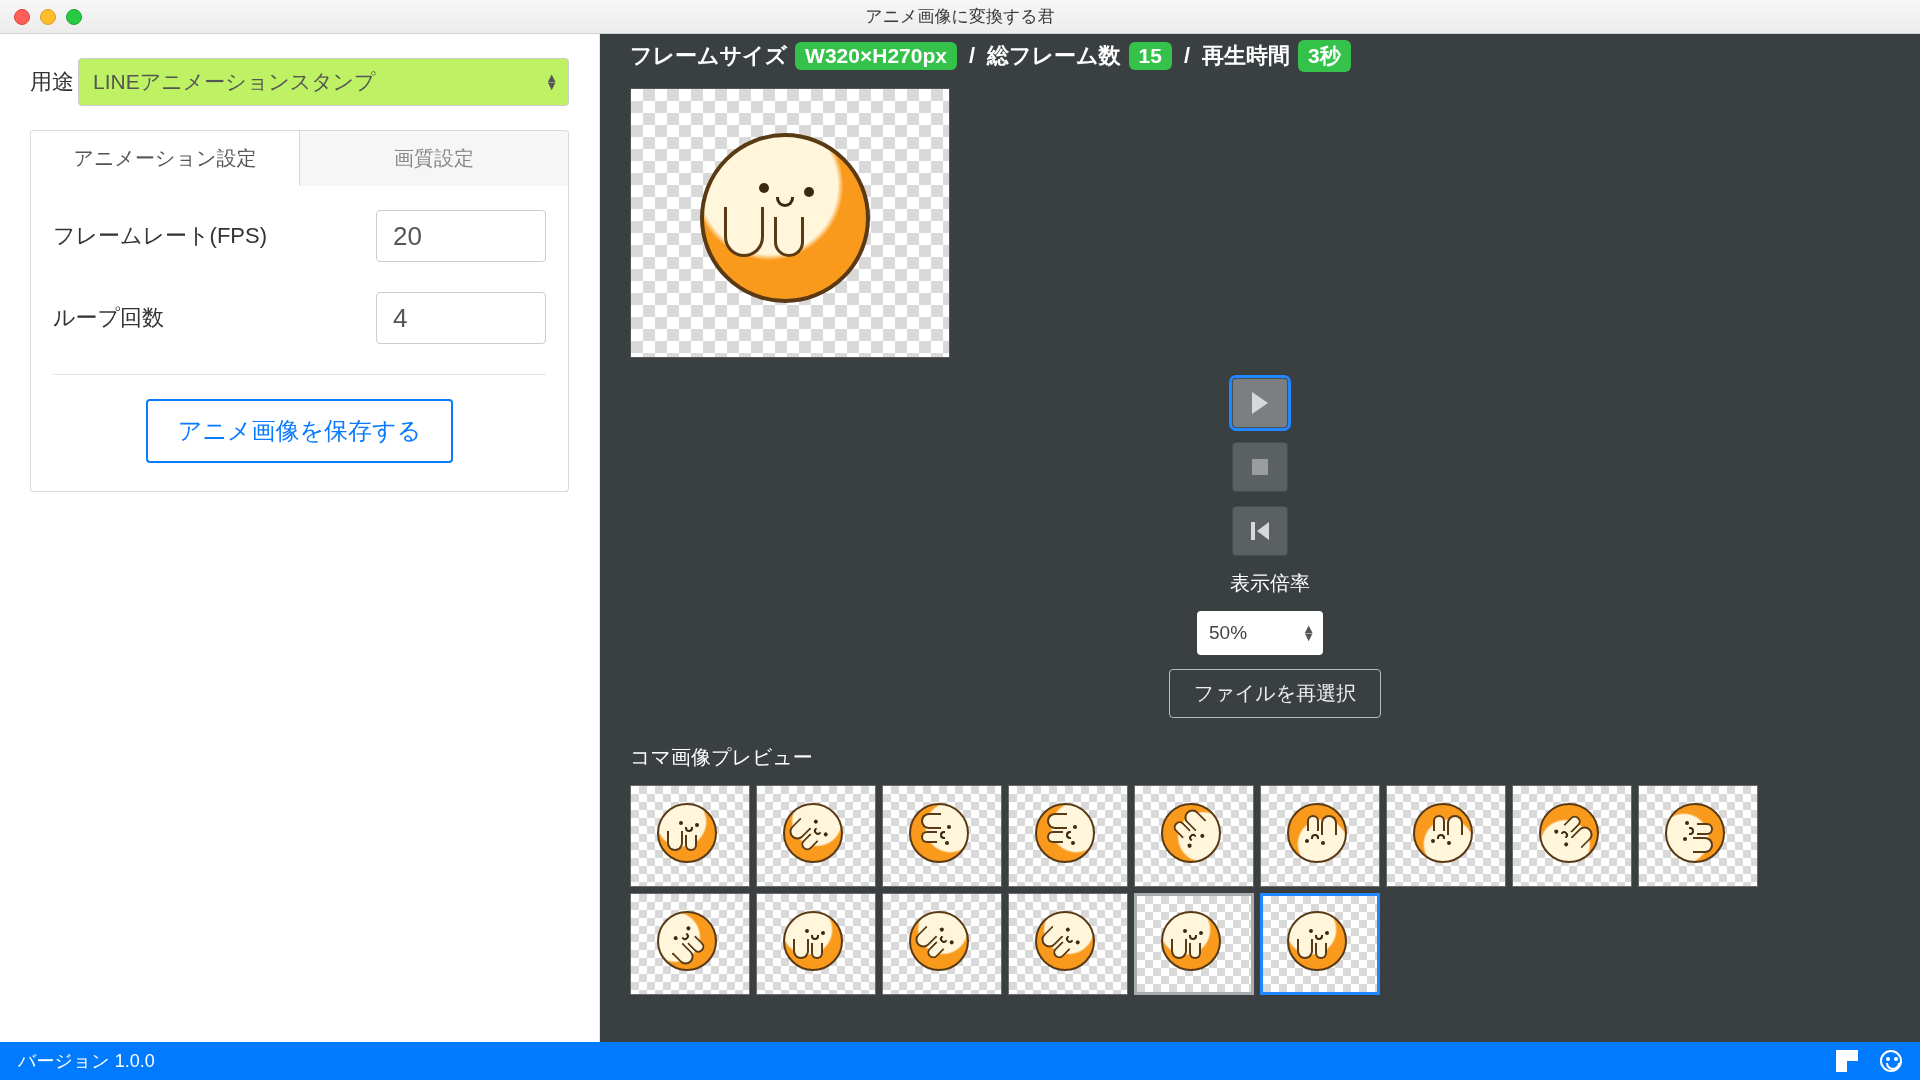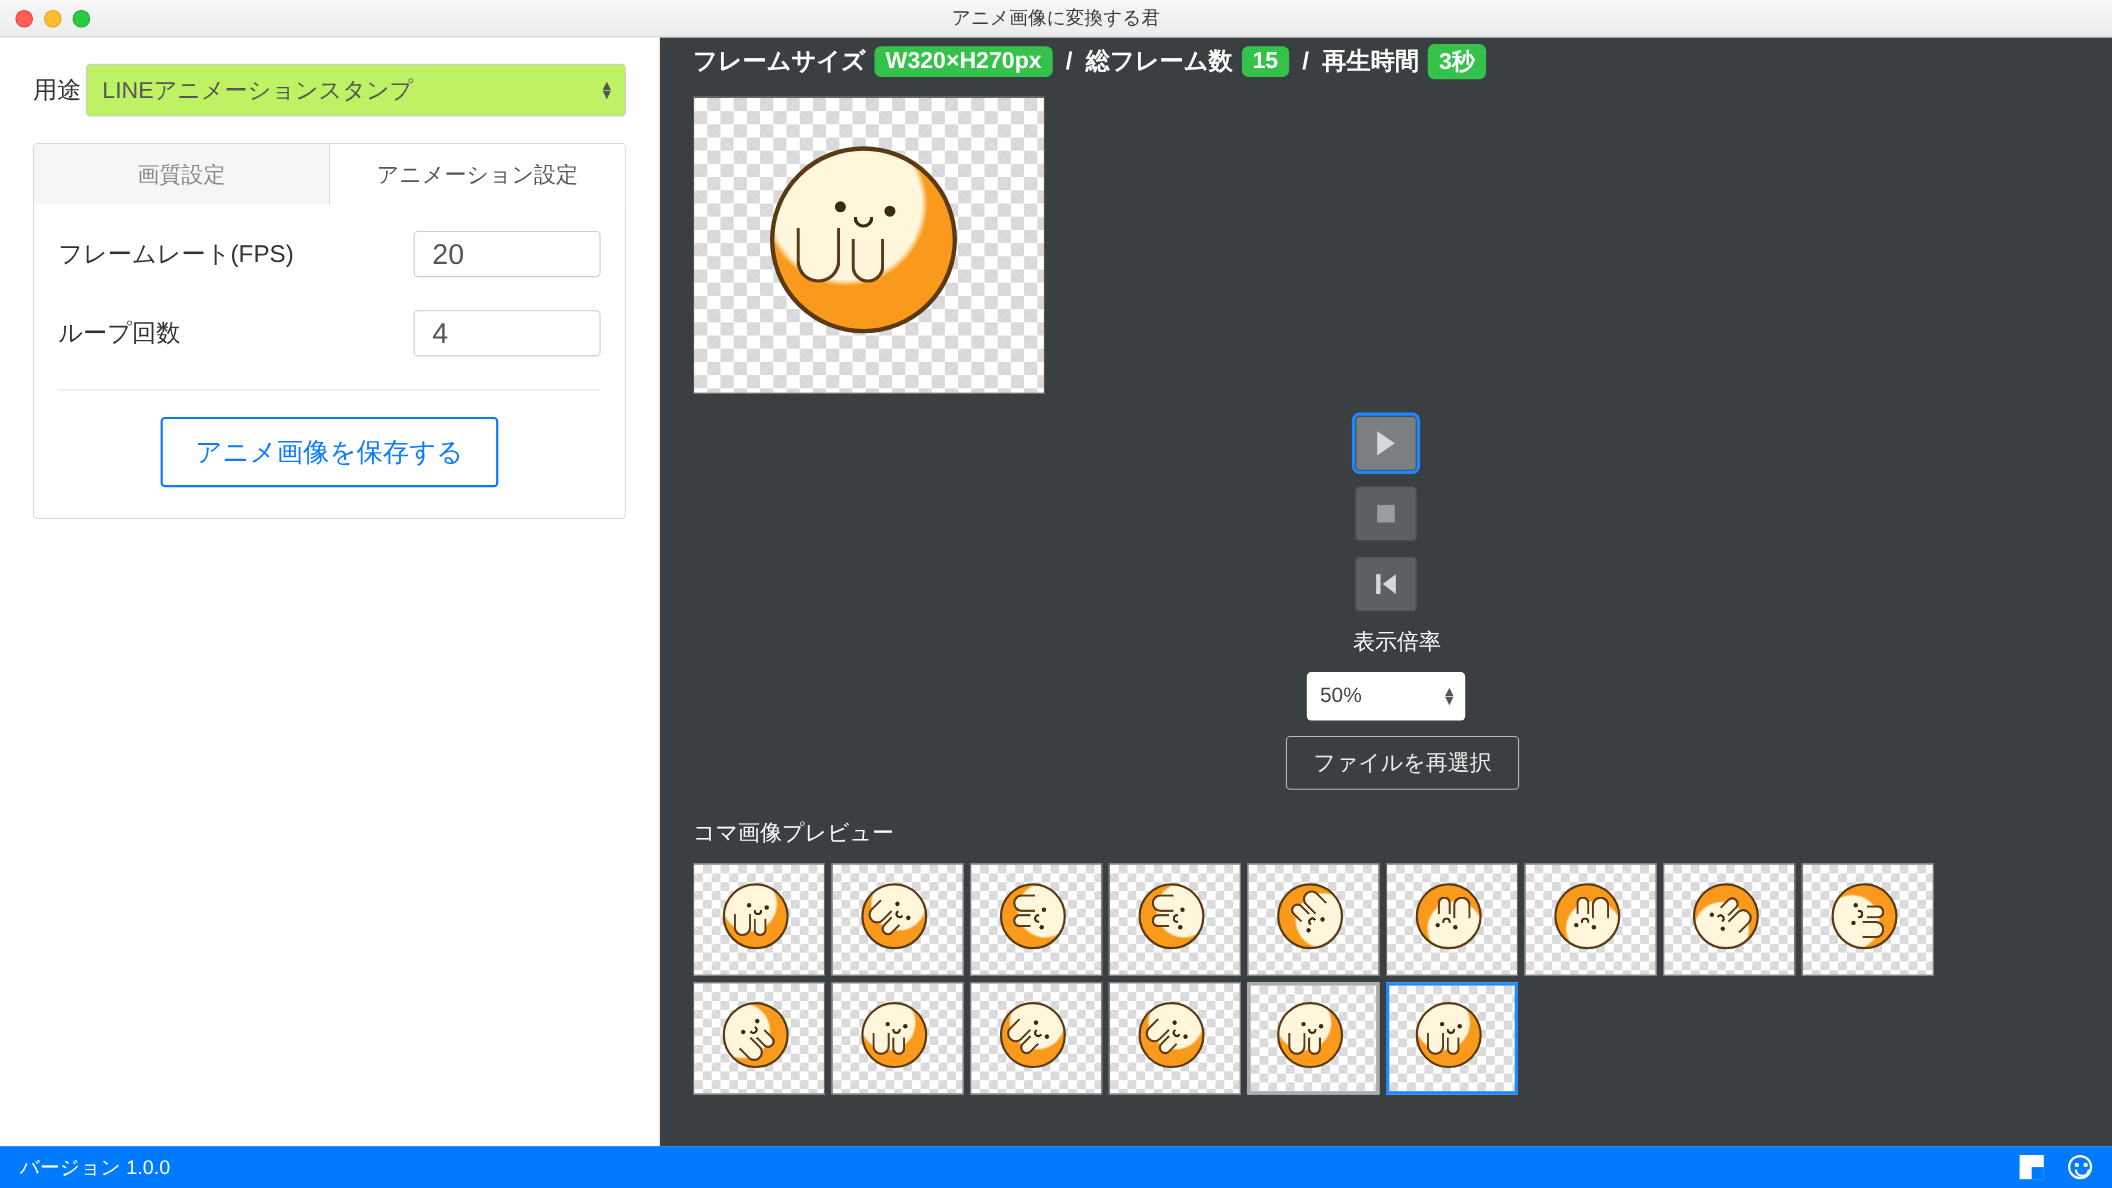--- a/index.html
+++ b/index.html
@@ -50,21 +50,21 @@
 }
 .tab:last-child{border-right:none;}
 .tab.inactive{ background:#f6f6f6; color:#888;}
 .tab-body {
   border:1px solid #d9d9d9; border-top:none; border-radius:0 0 4px 4px;
   padding:24px 22px 28px;
 }
 .form-row { display:flex; align-items:center; justify-content:space-between; margin-bottom:30px;}
 .form-row .lbl { font-size:22px; line-height:1.6;}
 .num-input {
-  width:170px; height:42px; border:1px solid #ccc; border-radius:4px;
+  width:170px; height:52px; border:1px solid #ccc; border-radius:4px;
   font-size:26px; color:#555; padding:0 16px; display:flex; align-items:center;
 }
 .divider{height:1px; background:#e5e5e5; margin:6px 0 24px;}
 .primary-btn {
   display:block; margin:0 auto; border:2px solid #0a7bff; color:#0a7bff;
   font-size:24px; padding:14px 30px; border-radius:4px; background:#fff;
 }
 .content {
   flex:1; background:#3a3f42; color:#fff; padding:6px 30px; overflow:auto;
 }
@@ -106,21 +106,21 @@
   width:56px; height:50px; background:#5b6063; border:1px solid #4a4e50;
   border-radius:4px; display:flex; align-items:center; justify-content:center;
 }
 .icon-btn.active { outline:3px solid #1f87ff; background:#7b7f82;}
 .play-tri { width:0;height:0;border-left:16px solid #d6d8d9;border-top:11px solid transparent;border-bottom:11px solid transparent;}
 .stop-sq { width:16px;height:16px;background:#9a9d9f;}
 .skip { display:flex; align-items:center; gap:2px;}
 .skip .bar{width:4px;height:18px;background:#d6d8d9;}
 .skip .tri{width:0;height:0;border-right:12px solid #d6d8d9;border-top:9px solid transparent;border-bottom:9px solid transparent;}
 .zoom-lbl{font-size:20px; margin-left:20px;}
-.zoom-sel{width:144px;height:44px;border-radius:4px;background:#fff;color:#444;display:flex;align-items:center;justify-content:space-between;padding:0 12px;font-size:19px;}
+.zoom-sel{width:126px;height:44px;border-radius:4px;background:#fff;color:#444;display:flex;align-items:center;justify-content:space-between;padding:0 12px;font-size:19px;}
 .reselect{border:1px solid #b9bcbe;color:#eee;font-size:20px;padding:10px 24px;border-radius:4px;background:transparent;margin-left:30px;}
 .frames-title{font-size:20px; margin-bottom:14px;}
 .frames{display:flex;flex-wrap:wrap;gap:6px;max-width:1220px;}
 .frame{
   width:120px;height:102px;border:1px solid #6a6a6a;background-color:#fff;
   background-image:
     linear-gradient(45deg,#d9d9d9 25%,transparent 25%),
     linear-gradient(-45deg,#d9d9d9 25%,transparent 25%),
     linear-gradient(45deg,transparent 75%,#d9d9d9 75%),
     linear-gradient(-45deg,transparent 75%,#d9d9d9 75%);
@@ -174,22 +174,22 @@
   <div class="sidebar">
     <div class="field-row">
       <span class="lbl">用途</span>
       <div class="select">
         <span>LINEアニメーションスタンプ</span>
         <span class="chev"></span>
       </div>
     </div>
 
     <div class="tabs">
+      <div class="tab">アニメーション設定</div>
       <div class="tab inactive">画質設定</div>
-      <div class="tab">アニメーション設定</div>
     </div>
     <div class="tab-body">
       <div class="form-row">
         <span class="lbl">フレームレート(FPS)</span>
         <div class="num-input">
             <span>20</span>
           </div>
       </div>
       <div class="form-row">
         <span class="lbl">ループ回数</span>

